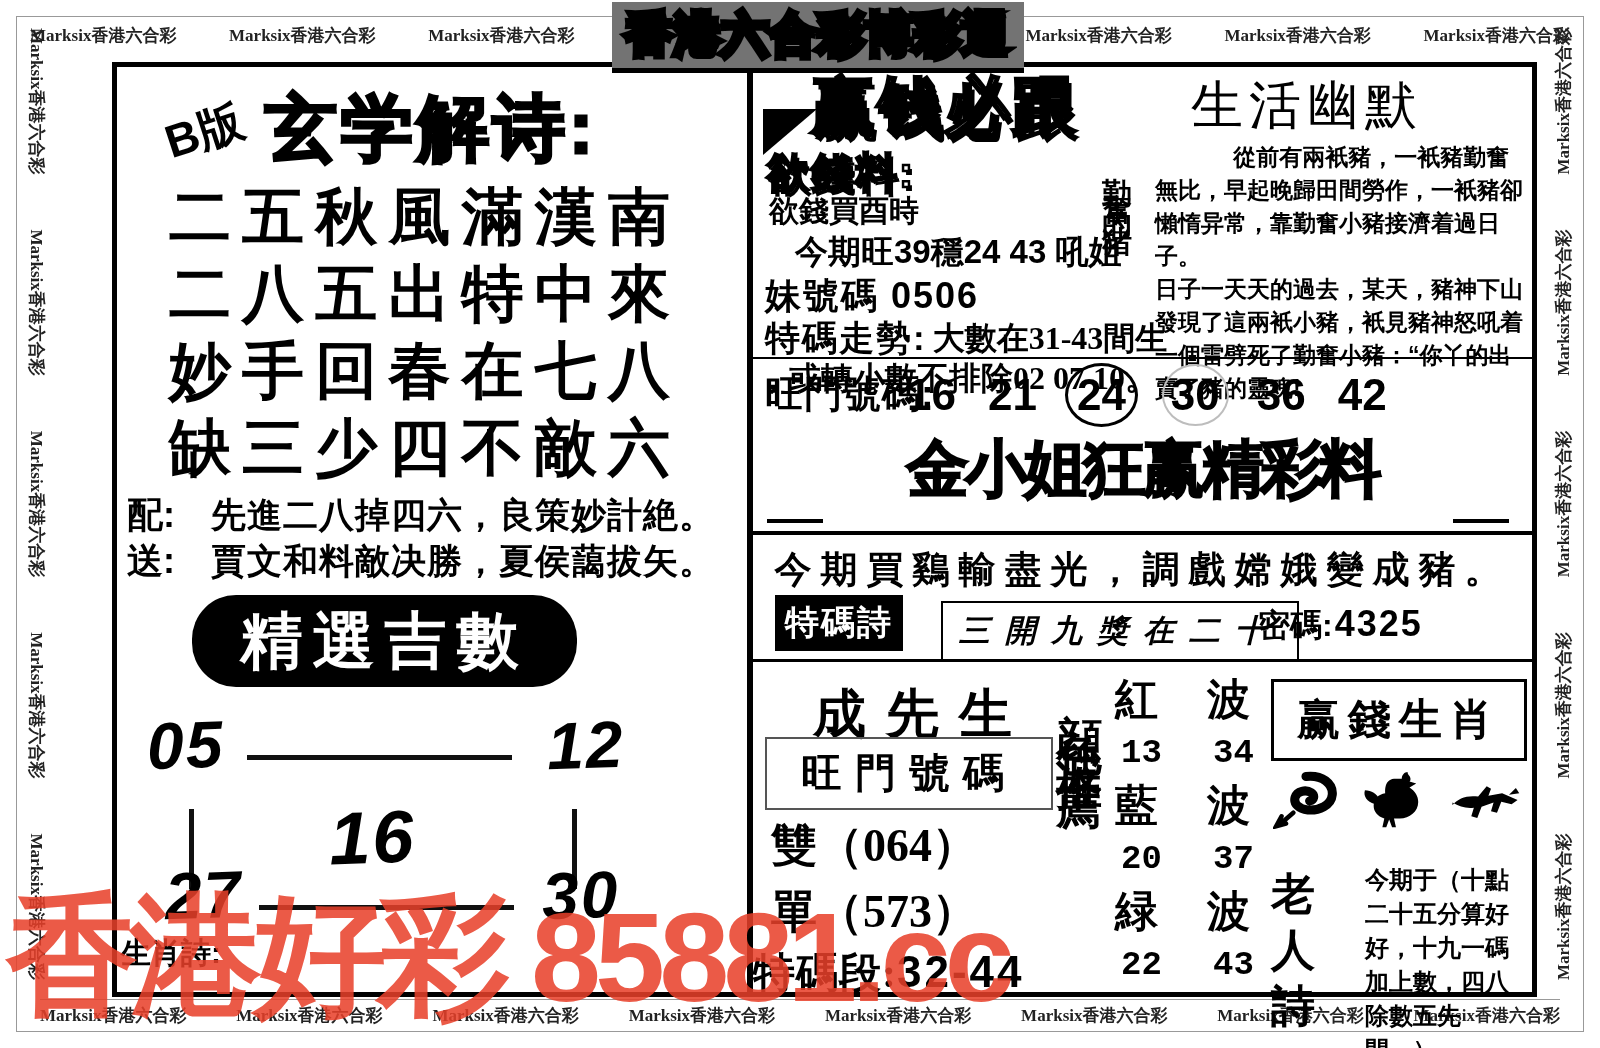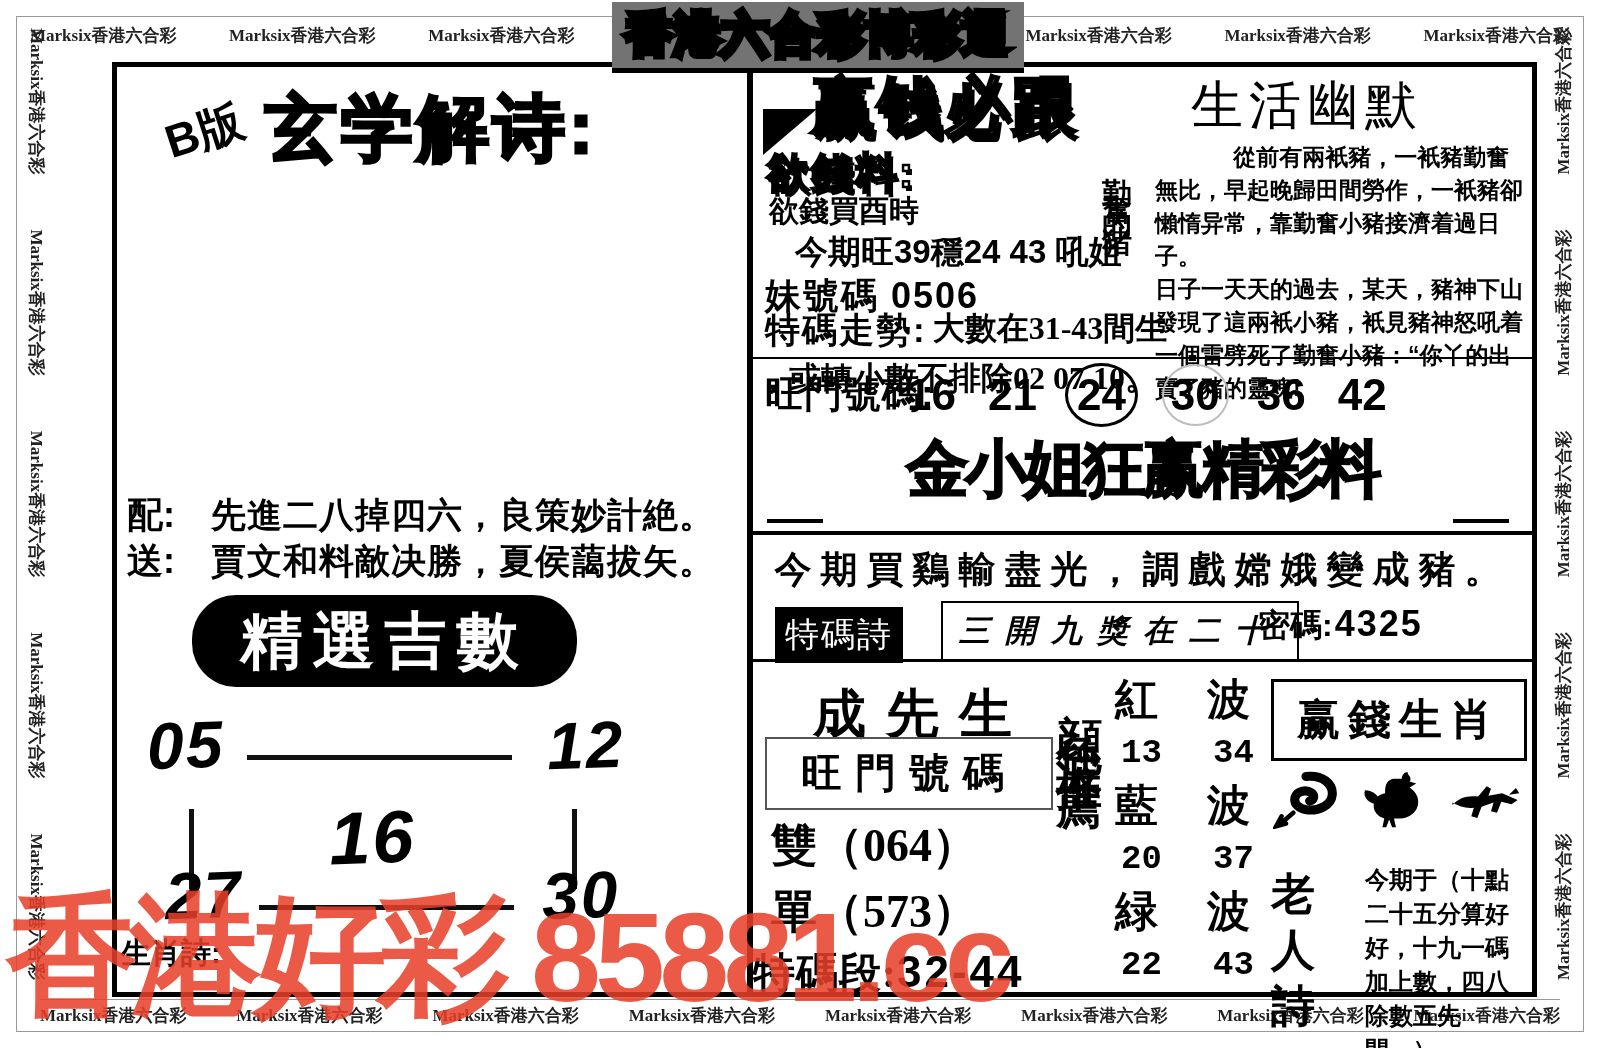--- a/index.html
+++ b/index.html
@@ -47,21 +47,21 @@
   
   .corner-tri{left:10px;top:42px;width:0;height:0;border-top:46px solid #000;border-right:54px solid transparent;}
   .win-title{left:58px;top:-4px;font-size:64px;font-weight:900;color:#fff;-webkit-text-stroke:3px #000;
              text-shadow:4px 6px 0 #000;letter-spacing:3px;}
   .want-label{left:14px;top:78px;font-size:42px;font-weight:900;color:#fff;-webkit-text-stroke:2.5px #000;
               text-shadow:3px 4px 0 #000;letter-spacing:2px;}
   .wline{white-space:nowrap;font-weight:900;}
   #w1{left:16px;top:124px;font-size:30px;}
   #w2{left:42px;top:163px;font-size:33px;}
   #w3{left:12px;top:205px;font-size:36px;letter-spacing:2px;}
-  #w4{left:12px;top:240px;display:flex;gap:6px;align-items:flex-start;}
+  #w4{left:12px;top:248px;display:flex;gap:6px;align-items:center;}
   #w4 .lbl{font-size:35px;font-weight:900;letter-spacing:2px;}
   #w4 .txt{font-family:"Liberation Serif","DejaVu Serif",serif;font-weight:700;font-size:32px;}
   #w5{left:4px;top:290px;font-family:"Liberation Serif","DejaVu Serif",serif;font-weight:700;font-size:32px;}
 
   
   .humor-title{left:438px;top:4px;font-size:52px;font-weight:400;letter-spacing:6px;}
   .humor-vert{left:343px;top:86px;writing-mode:vertical-rl;font-size:30px;font-weight:900;letter-spacing:16px;}
   .story{left:402px;top:74px;width:370px;font-size:23px;font-weight:700;line-height:33px;}
   .story p{margin:0;}
   .story p.indent{text-indent:3.4em;}
@@ -75,21 +75,21 @@
   .hot-numbers .faint{border:2.5px solid #bdbdbd;border-radius:50%;padding:4px 7px;}
 
   .banner{left:0;top:360px;width:100%;text-align:center;font-size:62px;font-weight:900;
           -webkit-text-stroke:2px #000;letter-spacing:-3px;text-shadow:3px 3px 0 #fff,-3px 3px 0 #fff;}
   .rule-main{left:0;top:464px;width:100%;height:4px;}
   .rule-dash-l{left:14px;top:452px;width:56px;height:4px;}
   .rule-dash-r{left:700px;top:452px;width:56px;height:4px;}
   .sentence{left:0;top:478px;width:100%;text-align:center;font-family:"Liberation Serif","DejaVu Serif",serif;
             font-weight:700;font-size:37px;letter-spacing:9px;white-space:nowrap;}
   
-  .sp-label{left:22px;top:540px;background:#000;color:#fff;font-size:34px;font-weight:400;padding:5px 10px;letter-spacing:2px;}
+  .sp-label{left:22px;top:528px;background:#000;color:#fff;font-size:34px;font-weight:700;padding:5px 10px;letter-spacing:2px;}
   .sp-box{left:188px;top:534px;border:2.5px solid #000;padding:7px 16px;font-family:"Liberation Serif","DejaVu Serif",serif;
           font-style:italic;font-weight:700;font-size:31px;letter-spacing:15px;white-space:nowrap;}
   .pw{left:505px;top:536px;display:flex;align-items:baseline;gap:2px;}
   .pw .lbl{font-size:32px;font-weight:900;}
   .pw .val{font-size:36px;font-weight:700;letter-spacing:2px;}
 
   
   .mister{left:60px;top:612px;font-family:"Liberation Serif","DejaVu Serif",serif;font-weight:700;font-size:53px;letter-spacing:20px;white-space:nowrap;}
   .tail-box{left:12px;top:670px;width:272px;border:2px solid #555;padding:7px 6px;text-align:center;
             font-family:"Liberation Serif","DejaVu Serif",serif;font-weight:700;font-size:41px;letter-spacing:13px;white-space:nowrap;}
@@ -158,20 +158,26 @@
     <span>Marksix香港六合彩</span>
     <span>Marksix香港六合彩</span>
   </div>
 
   <div class="abs page-title">香港六合彩博彩通</div>
 
   <div id="left-panel" class="abs panel">
     <div class="abs edition">B版</div>
     <div class="abs metaphysics-title">玄学解诗:</div>
 
+    <div class="abs poem">
+      <div>二五秋風滿漢南</div>
+      <div>二八五出特中來</div>
+      <div>妙手回春在七八</div>
+      <div>缺三少四不敵六</div>
+    </div>
 
     <div id="pei-line" class="abs pairline">
       <span class="lbl">配:</span>
       <span class="txt">先進二八掉四六，良策妙計絶。</span>
     </div>
     <div id="song-line" class="abs pairline">
       <span class="lbl">送:</span>
       <span class="txt">賈文和料敵决勝，夏侯藹拔矢。</span>
     </div>
 

